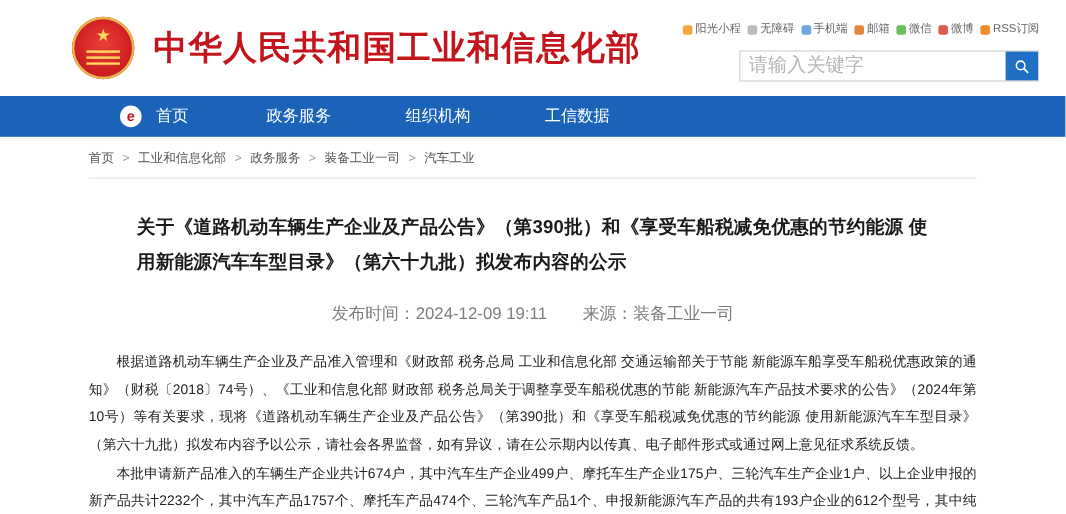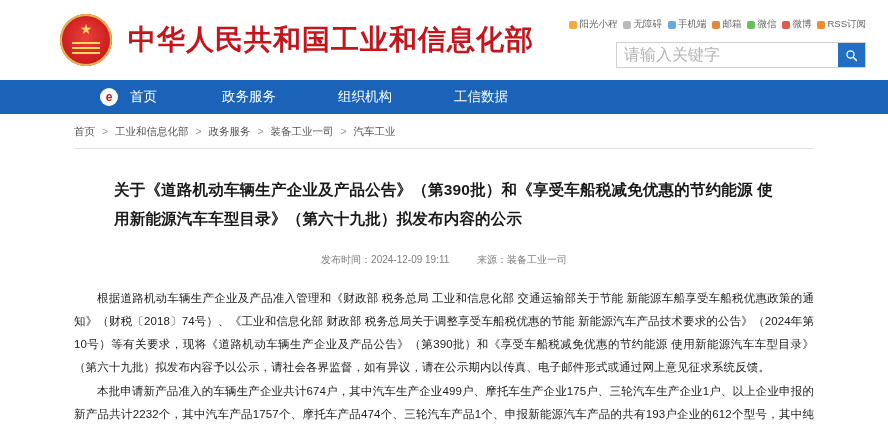--- a/index.html
+++ b/index.html
@@ -195,21 +195,21 @@
     text-align: left;
     font-size: 15.5px;
     font-weight: bold;
     color: #1a1a1a;
     line-height: 29px;
     letter-spacing: 0.2px;
   }
   .art-meta {
     margin-top: 20px;
     text-align: center;
-    font-size: 10px;
+    font-size: 14px;
     color: #7d7d7d;
   }
   .art-meta .gap { display: inline-block; width: 22px; }
   .art-body {
     margin-top: 20px;
     font-size: 11.5px;
     color: #222;
     line-height: 23px;
     text-align: justify;
     letter-spacing: 0.1px;

